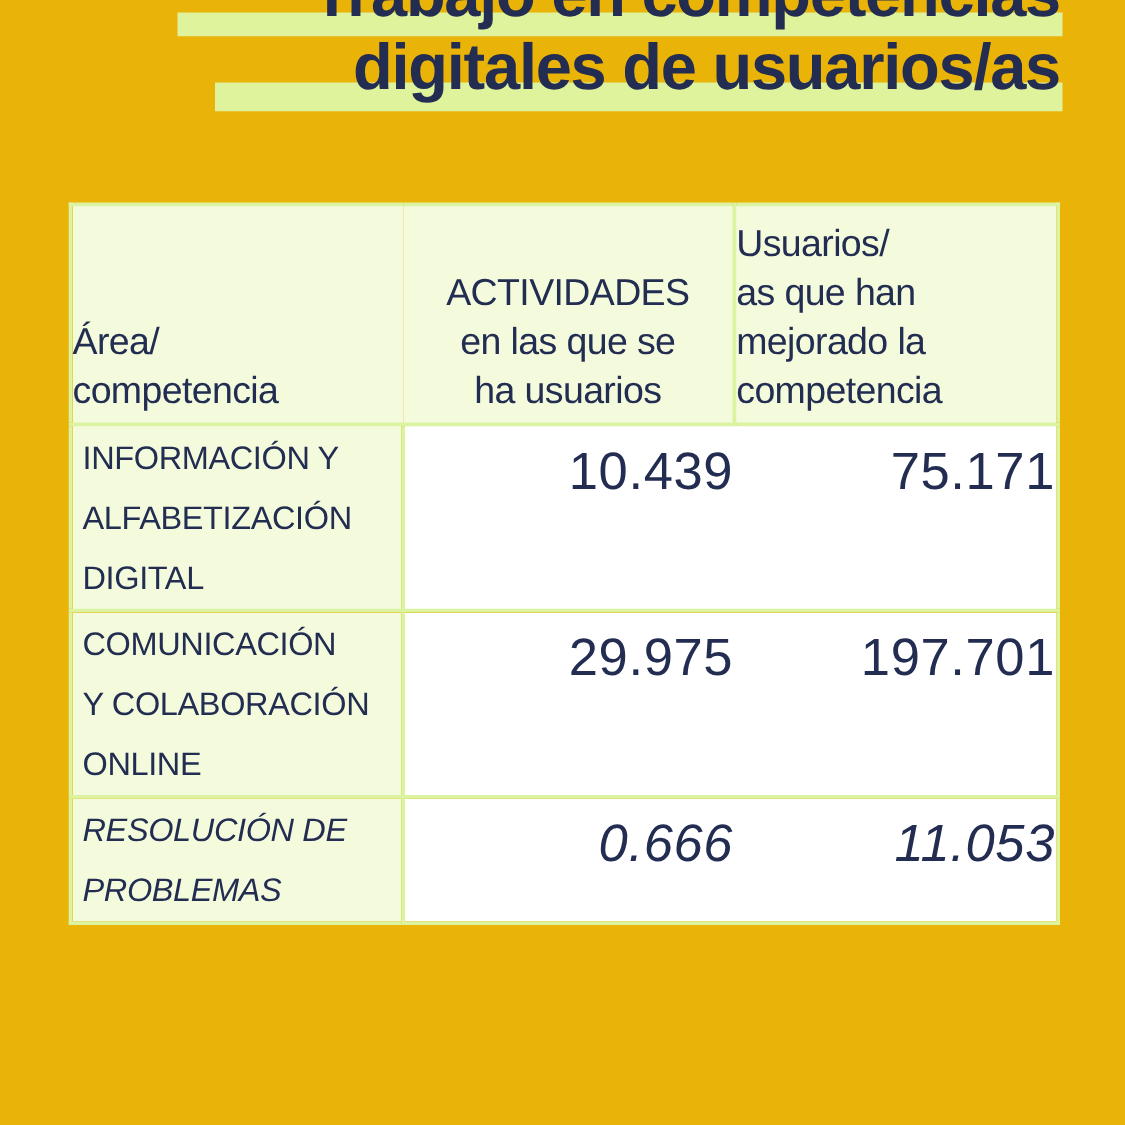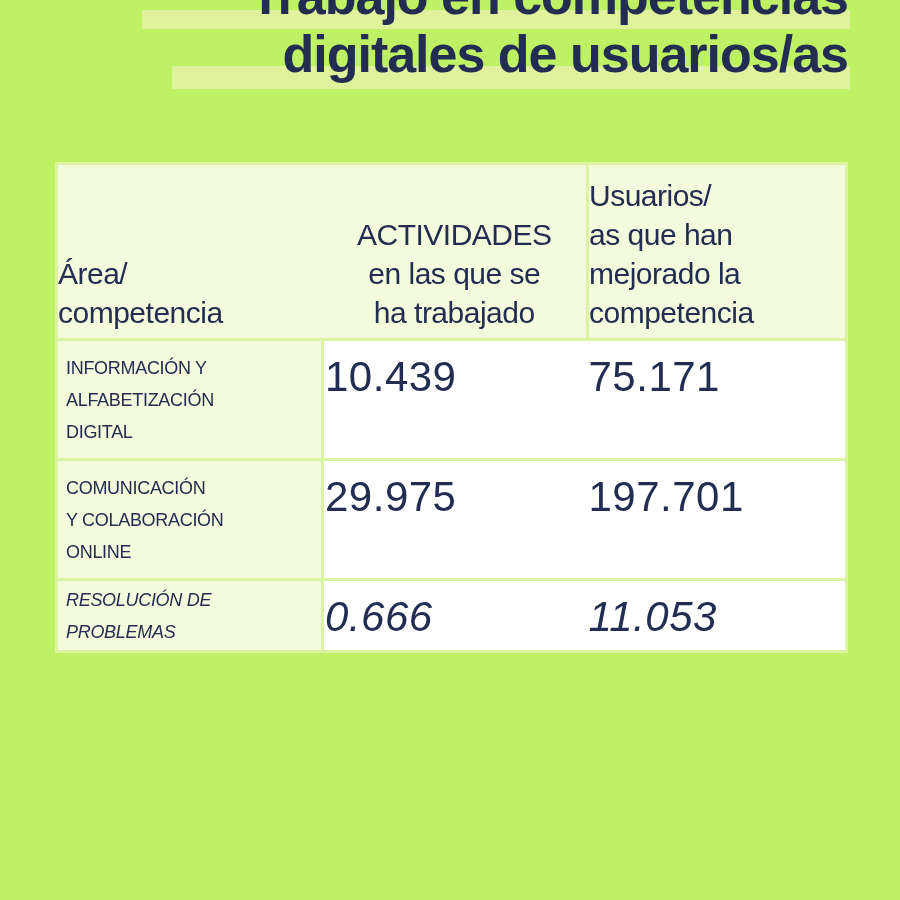--- a/index.html
+++ b/index.html
@@ -1,20 +1,20 @@
 <!DOCTYPE html>
 <html><head>
 <meta charset="utf-8">
 <style>
   html, body { margin: 0; padding: 0; }
   .page {
     position: relative;
     width: 900px;
     height: 900px;
-    background: #bef264;
+    background: #eab308;
     overflow: hidden;
     font-family: "Liberation Sans", "DejaVu Sans", sans-serif;
   }
 
   
   .hl-bar {
     position: absolute;
     background: #def39c;
   }
   .hl-bar-1 { left: 142px; top: 10px; width: 708px; height: 19px; }
@@ -74,30 +74,30 @@
   tr.r1 { height: 120px; }
   tr.r2 { height: 120px; }
   tr.r3 { height: 122px; }
   tr.r4 { height: 93px; }
   tr.r5 { height: 72px; }
 
   td.area {
     background: #f3fbdc;
     border-right: 3px solid #dcf4a2;
     vertical-align: middle;
-    font-size: 18px;
-    line-height: 32px;
+    font-size: 26px;
+    line-height: 48px;
     white-space: pre-line;
     padding-left: 8px;
     letter-spacing: -0.3px;
   }
   td.val {
     background: #ffffff;
     vertical-align: top;
-    text-align: left;
+    text-align: right;
     font-size: 42px;
     padding-top: 12px;
     letter-spacing: 0.5px;
   }
 </style>
 </head>
 <body>
 
 <div class="page">
 
@@ -114,21 +114,21 @@
         <col class="c1">
         <col class="c2">
         <col class="c3">
       </colgroup>
     <thead>
       <tr>
         <th class="h-area">Área/
 competencia</th>
         <th class="h-activ">ACTIVIDADES
 en las que se
-ha trabajado</th>
+ha usuarios</th>
         <th class="h-usuarios">Usuarios/
 as que han
 mejorado la
 competencia</th>
       </tr>
     </thead>
     <tbody id="rows">
         <tr class="r1">
       <td class="area">INFORMACIÓN Y
 ALFABETIZACIÓN

